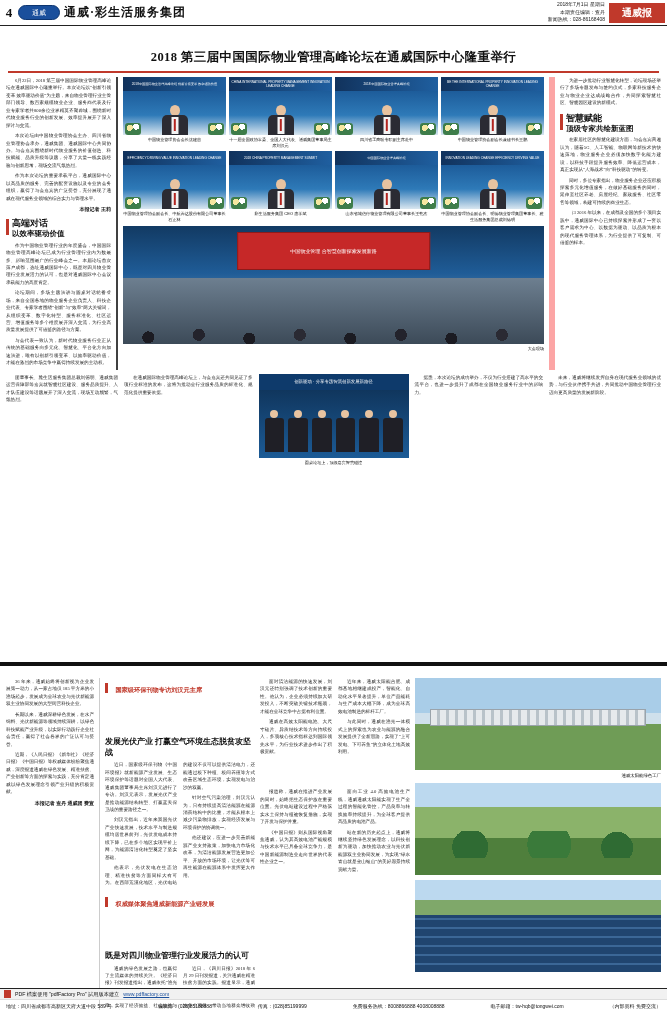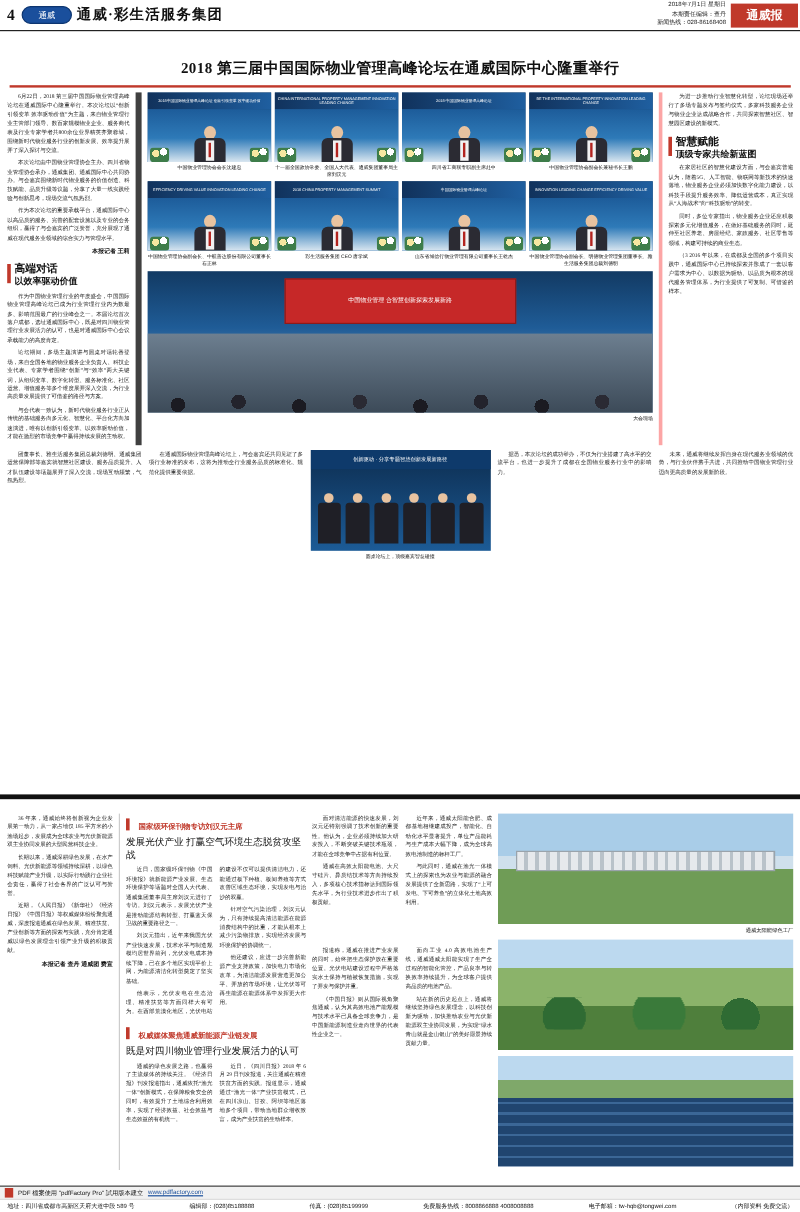--- a/index.html
+++ b/index.html
@@ -56,23 +56,23 @@
     color:#111; line-height:1.15;
   }
   .headline .gap { display:inline-block; width:26px; }
   .subhead {
     font-size:12.5px; font-weight:bold; margin-top:17px; letter-spacing:0.4px;
     font-family:"Liberation Serif", serif;
   }
   .rule-red { height:2px; background:#c0392b; margin:5px 8px 0 8px; }
 
   .colsA { display:flex; padding:4px 6px 0 6px; }
-  .colA-left { width:112px; padding-right:5px; border-right:5px solid #404040; }
+  .colA-left { width:112px; padding-right:5px; border-right:2px solid #404040; }
   .colA-mid { flex:1; padding:0 5px; }
-  .colA-right { width:112px; padding-left:5px; border-left:3px solid #fca5a5; }
+  .colA-right { width:112px; padding-left:5px; border-left:6px solid #fca5a5; }
 
   .body-text {
     font-size:4.6px; line-height:1.62; text-align:justify; color:#222;
     font-family:"Liberation Serif", serif;
   }
   .body-text p { margin:0 0 3px 0; text-indent:9px; }
   .byline { font-size:5px; text-align:right; font-weight:bold; margin-top:4px; }
 
   .minihead {
     display:flex; align-items:flex-start; gap:3px; margin:6px 0 3px 0;
@@ -187,21 +187,21 @@
     font-size:33px; font-weight:bold; letter-spacing:1px; padding-top:6px;
   }
   .colsB { display:flex; padding:8px 6px 0 6px; gap:5px; }
   .colB1 { width:88px; }
   .colB2 { width:150px; }
   .colB3 { width:150px; }
   .colB4 { flex:1; }
   .colB-sep { width:1px; background:#ccc; }
 
   .hl-red { color:#c0392b; font-weight:bold; font-size:6.2px; line-height:1.5; }
-  .hl-black { font-weight:normal; font-size:8px; line-height:1.4; font-family:"Liberation Serif", serif; }
+  .hl-black { font-weight:bold; font-size:8px; line-height:1.4; font-family:"Liberation Serif", serif;margin-top:40px; }
   .flag { display:inline-block; width:3px; height:10px; background:#c0392b; margin-right:3px; vertical-align:-1px;}
 
   .two-col-text { column-count:2; column-gap:6px; }
 
   .imgB {
     width:100%; height:92px; position:relative; overflow:hidden; margin-bottom:3px;
   }
   .imgB.factory {
     background:linear-gradient(#a9cde8 0 38%, #cfe0ec 38% 50%, #6f9c56 50% 100%);
   }

